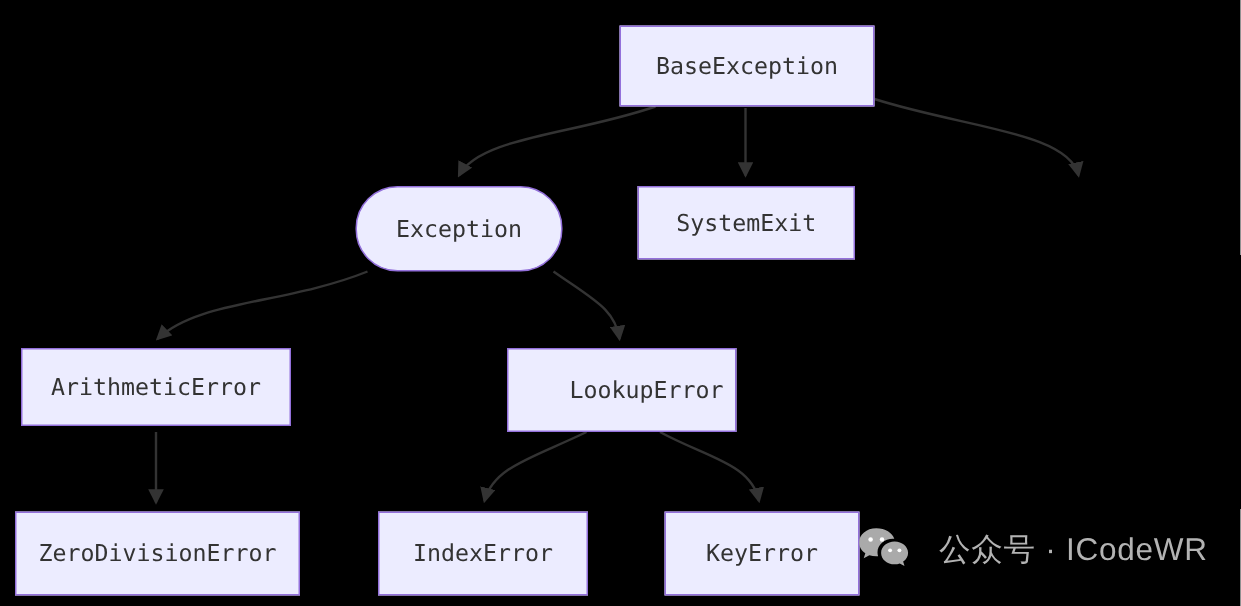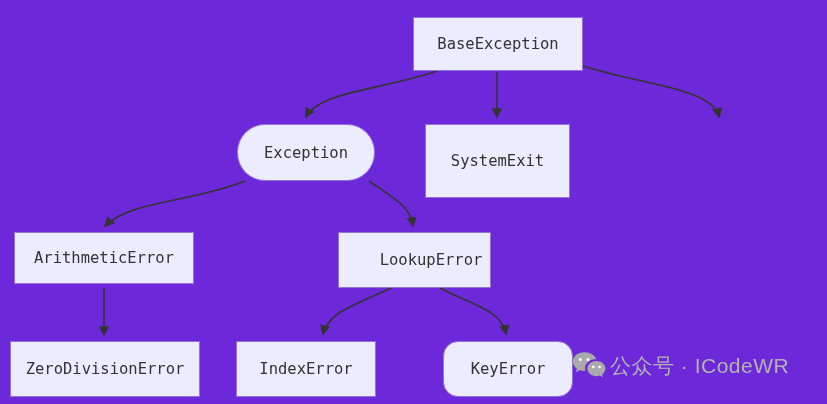--- a/index.html
+++ b/index.html
@@ -1,48 +1,48 @@
 <!DOCTYPE html>
 <html><head>
 <meta charset="utf-8">
 <style>
   html,body{margin:0;padding:0;background:#ffffff;}
   #canvas{
     position:relative;
     width:827px;height:404px;
-    background:#6d28d9;
+    background:#000000;
     font-family:"DejaVu Sans Mono", monospace;
     overflow:hidden;
   }
   #edges{position:absolute;left:0;top:0;width:827px;height:404px;}
   .node{
     position:absolute;
     background:#ECECFF;
     border:1px solid #9370DB;
     color:#333333;
     display:flex;align-items:center;justify-content:center;
     font-size:15.5px;
     box-sizing:border-box;
     text-align:center;
   }
   
   .n-baseexception   {left:413px;top:17px; width:170px;height:54px;}
   .n-exception       {left:237px;top:124px;width:138px;height:57px;border-radius:28px;}
-  .n-systemexit      {left:425px;top:124px;width:145px;height:74px;}
+  .n-systemexit      {left:425px;top:124px;width:145px;height:49px;}
   .n-keyboardinterrupt{left:622px;top:124px;width:198px;height:57px;}
   .n-arithmeticerror {left:14px; top:232px;width:180px;height:52px;}
   .n-lookuperror     {left:338px;top:232px;width:153px;height:56px;padding-left:33px;}
   .n-zerodivisionerror{left:10px;top:341px;width:190px;height:56px;}
-  .n-indexerror      {left:236px;top:341px;width:140px;height:56px;}
-  .n-keyerror        {left:443px;top:341px;width:130px;height:56px;border-radius:15px;}
+  .n-indexerror      {left:252px;top:341px;width:140px;height:56px;}
+  .n-keyerror        {left:443px;top:341px;width:130px;height:56px;}
 
   .watermark{
     position:absolute;
     left:572px;top:351px;
-    display:flex;align-items:center;gap:4px;
+    display:flex;align-items:center;gap:20px;
     color:#b3b3b3;
     font-family:"Liberation Sans", sans-serif;
     font-size:21px;
     letter-spacing:0.5px;
     user-select:none;
   }
   .watermark svg{display:block;}
 </style>
 </head>
 <body>

